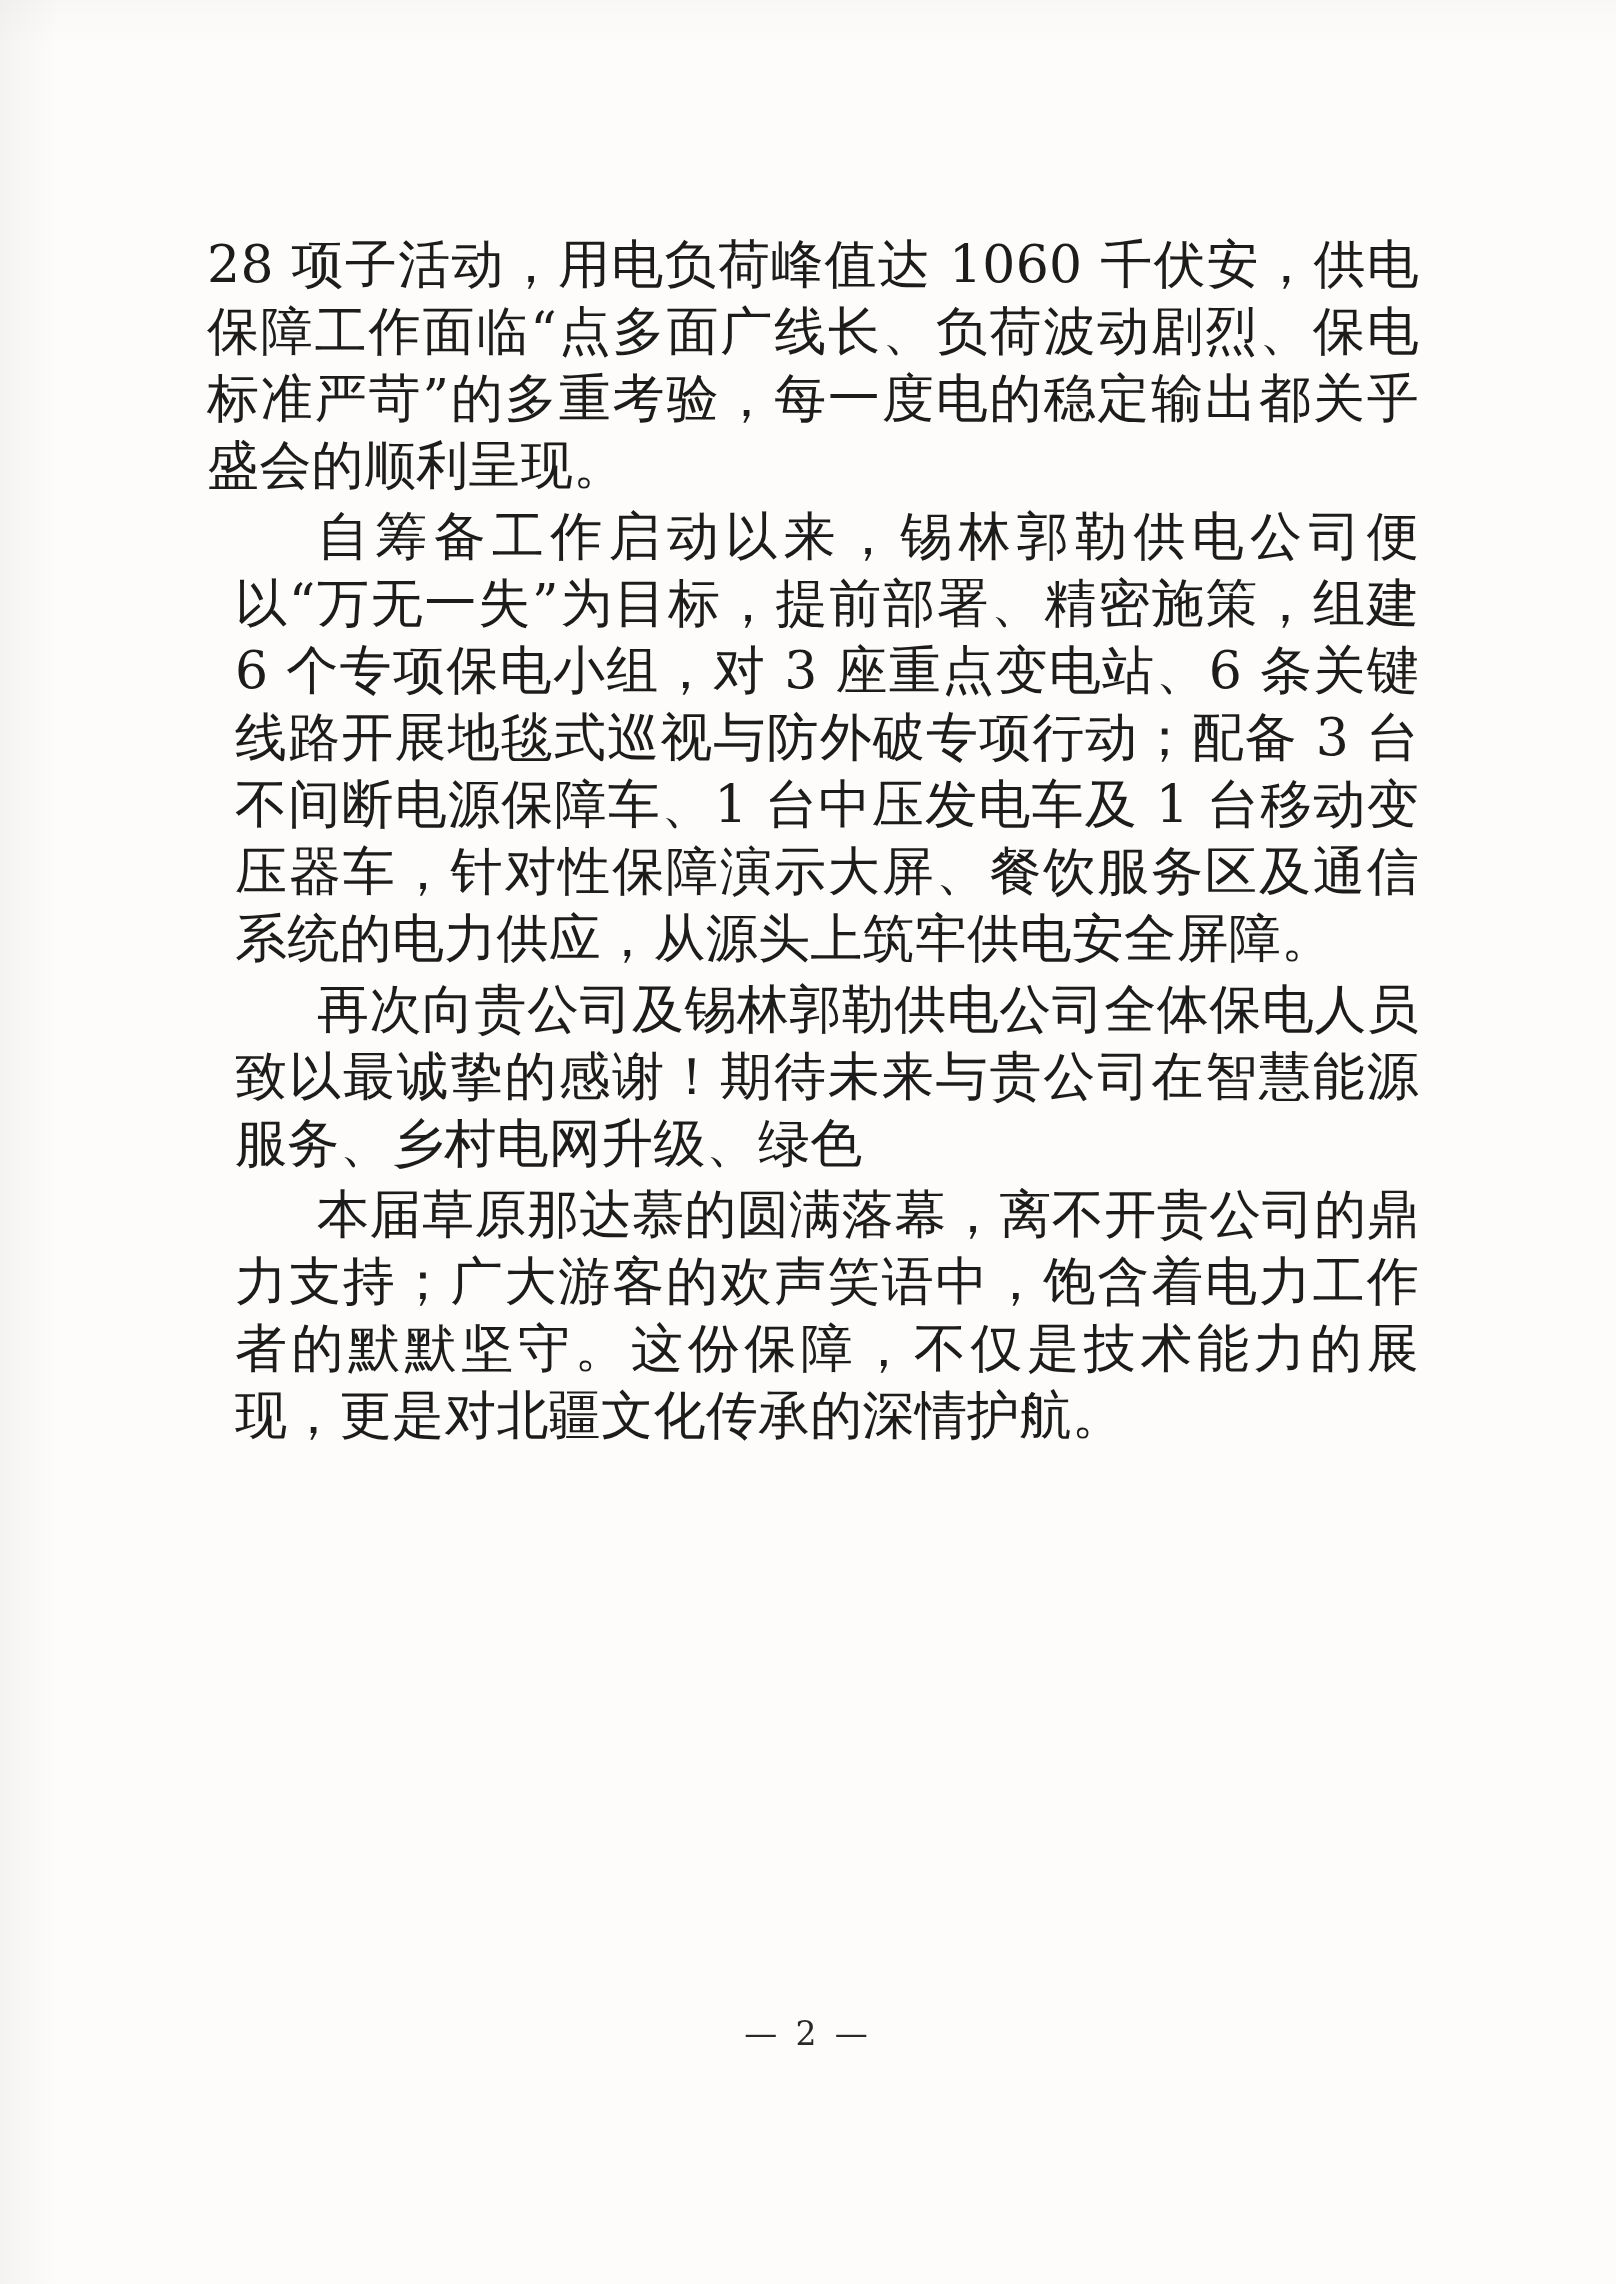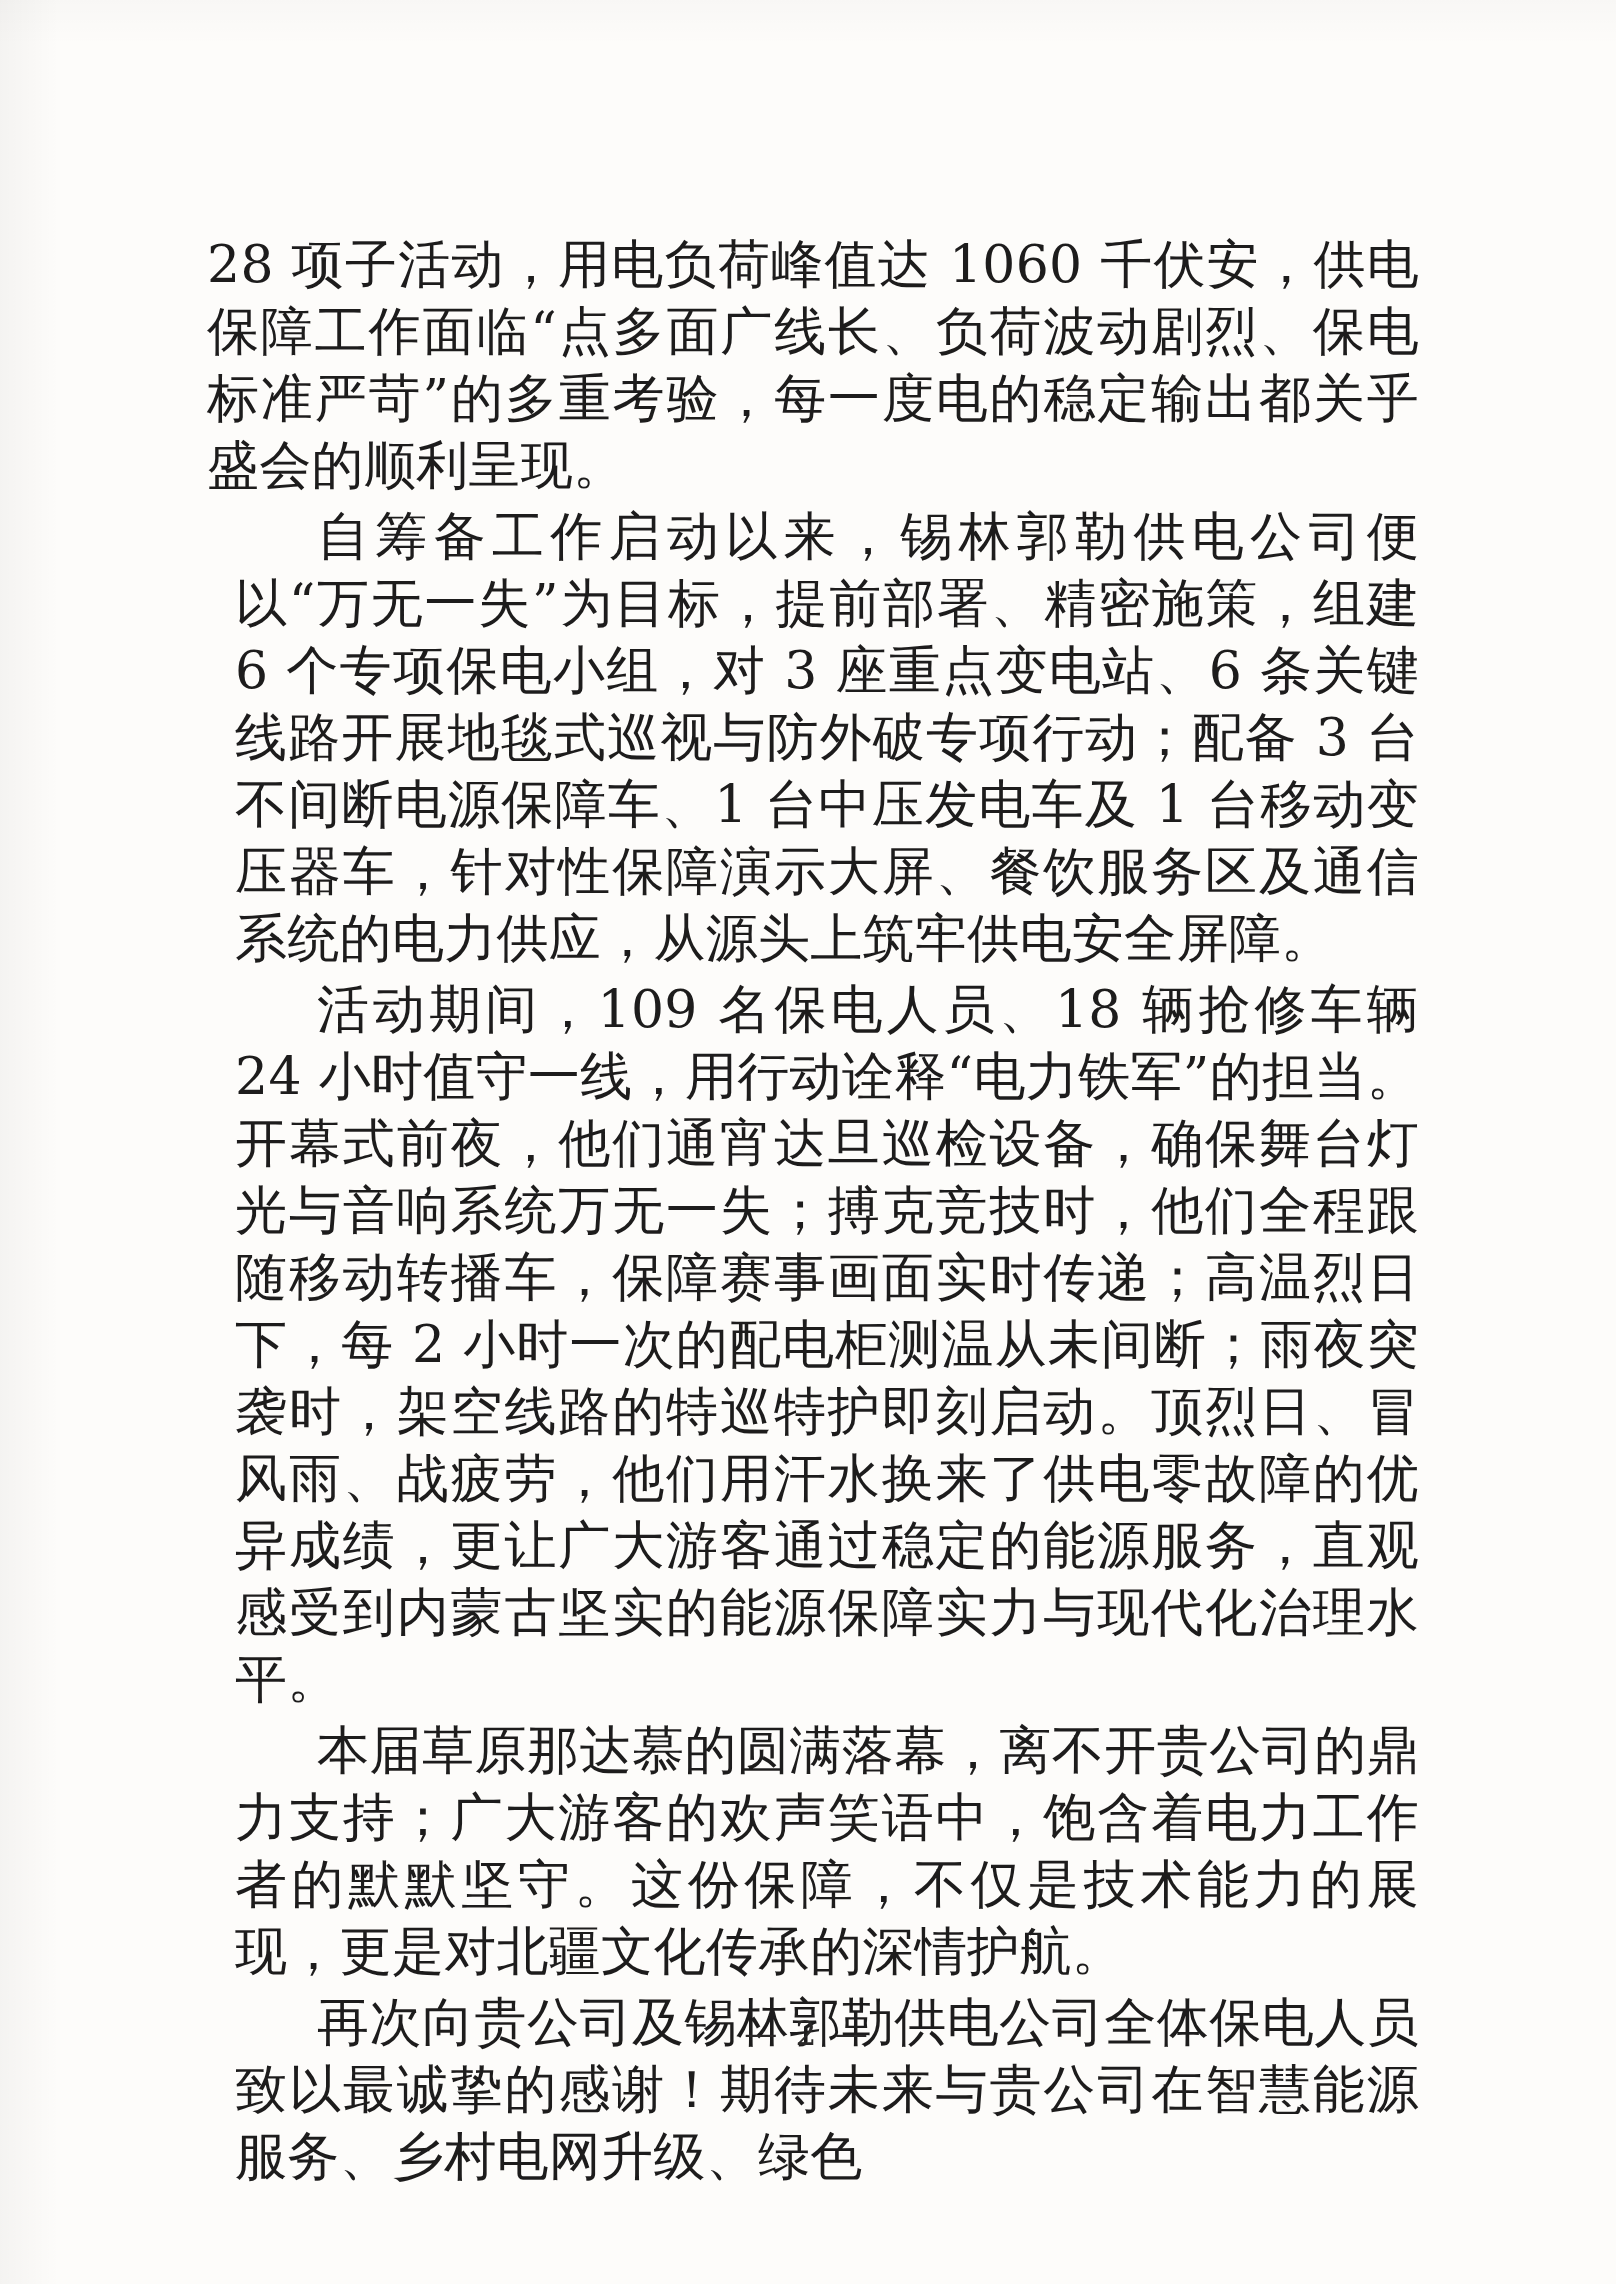--- a/index.html
+++ b/index.html
@@ -59,21 +59,20 @@
   }
 </style>
 </head>
 <body>
 
 <div class="page">
 
   <div class="body-area">
     <p class="para">28 项子活动，用电负荷峰值达 1060 千伏安，供电保障工作面临“点多面广线长、负荷波动剧烈、保电标准严苛”的多重考验，每一度电的稳定输出都关乎盛会的顺利呈现。</p>
     <p class="para indent">自筹备工作启动以来，锡林郭勒供电公司便以“万无一失”为目标，提前部署、精密施策，组建 6 个专项保电小组，对 3 座重点变电站、6 条关键线路开展地毯式巡视与防外破专项行动；配备 3 台不间断电源保障车、1 台中压发电车及 1 台移动变压器车，针对性保障演示大屏、餐饮服务区及通信系统的电力供应，从源头上筑牢供电安全屏障。</p>
-    <p class="para indent">活动期间，109 名保电人员、18 辆抢修车辆 24 小时值守一线，用行动诠释“电力铁军”的担当。开幕式前夜，他们通宵达旦巡检设备，确保舞台灯光与音响系统万无一失；搏克竞技时，他们全程跟随移动转播车，保障赛事画面实时传递；高温烈日下，每 2 小时一次的配电柜测温从未间断；雨夜突袭时，架空线路的特巡特护即刻启动。顶烈日、冒风雨、战疲劳，他们用汗水换来了供电零故障的优异成绩，更让广大游客通过稳定的能源服务，直观感受到内蒙古坚实的能源保障实力与现代化治理水平。</p>
+    <p class="para indent">再次向贵公司及锡林郭勒供电公司全体保电人员致以最诚挚的感谢！期待未来与贵公司在智慧能源服务、乡村电网升级、绿色</p>
     <p class="para indent">本届草原那达慕的圆满落幕，离不开贵公司的鼎力支持；广大游客的欢声笑语中，饱含着电力工作者的默默坚守。这份保障，不仅是技术能力的展现，更是对北疆文化传承的深情护航。</p>
-    <p class="para indent">再次向贵公司及锡林郭勒供电公司全体保电人员致以最诚挚的感谢！期待未来与贵公司在智慧能源服务、乡村电网升级、绿色</p>
   </div>
 
   <div class="footer">— 2 —</div>
 
 </div>
 
 
 </body></html>

